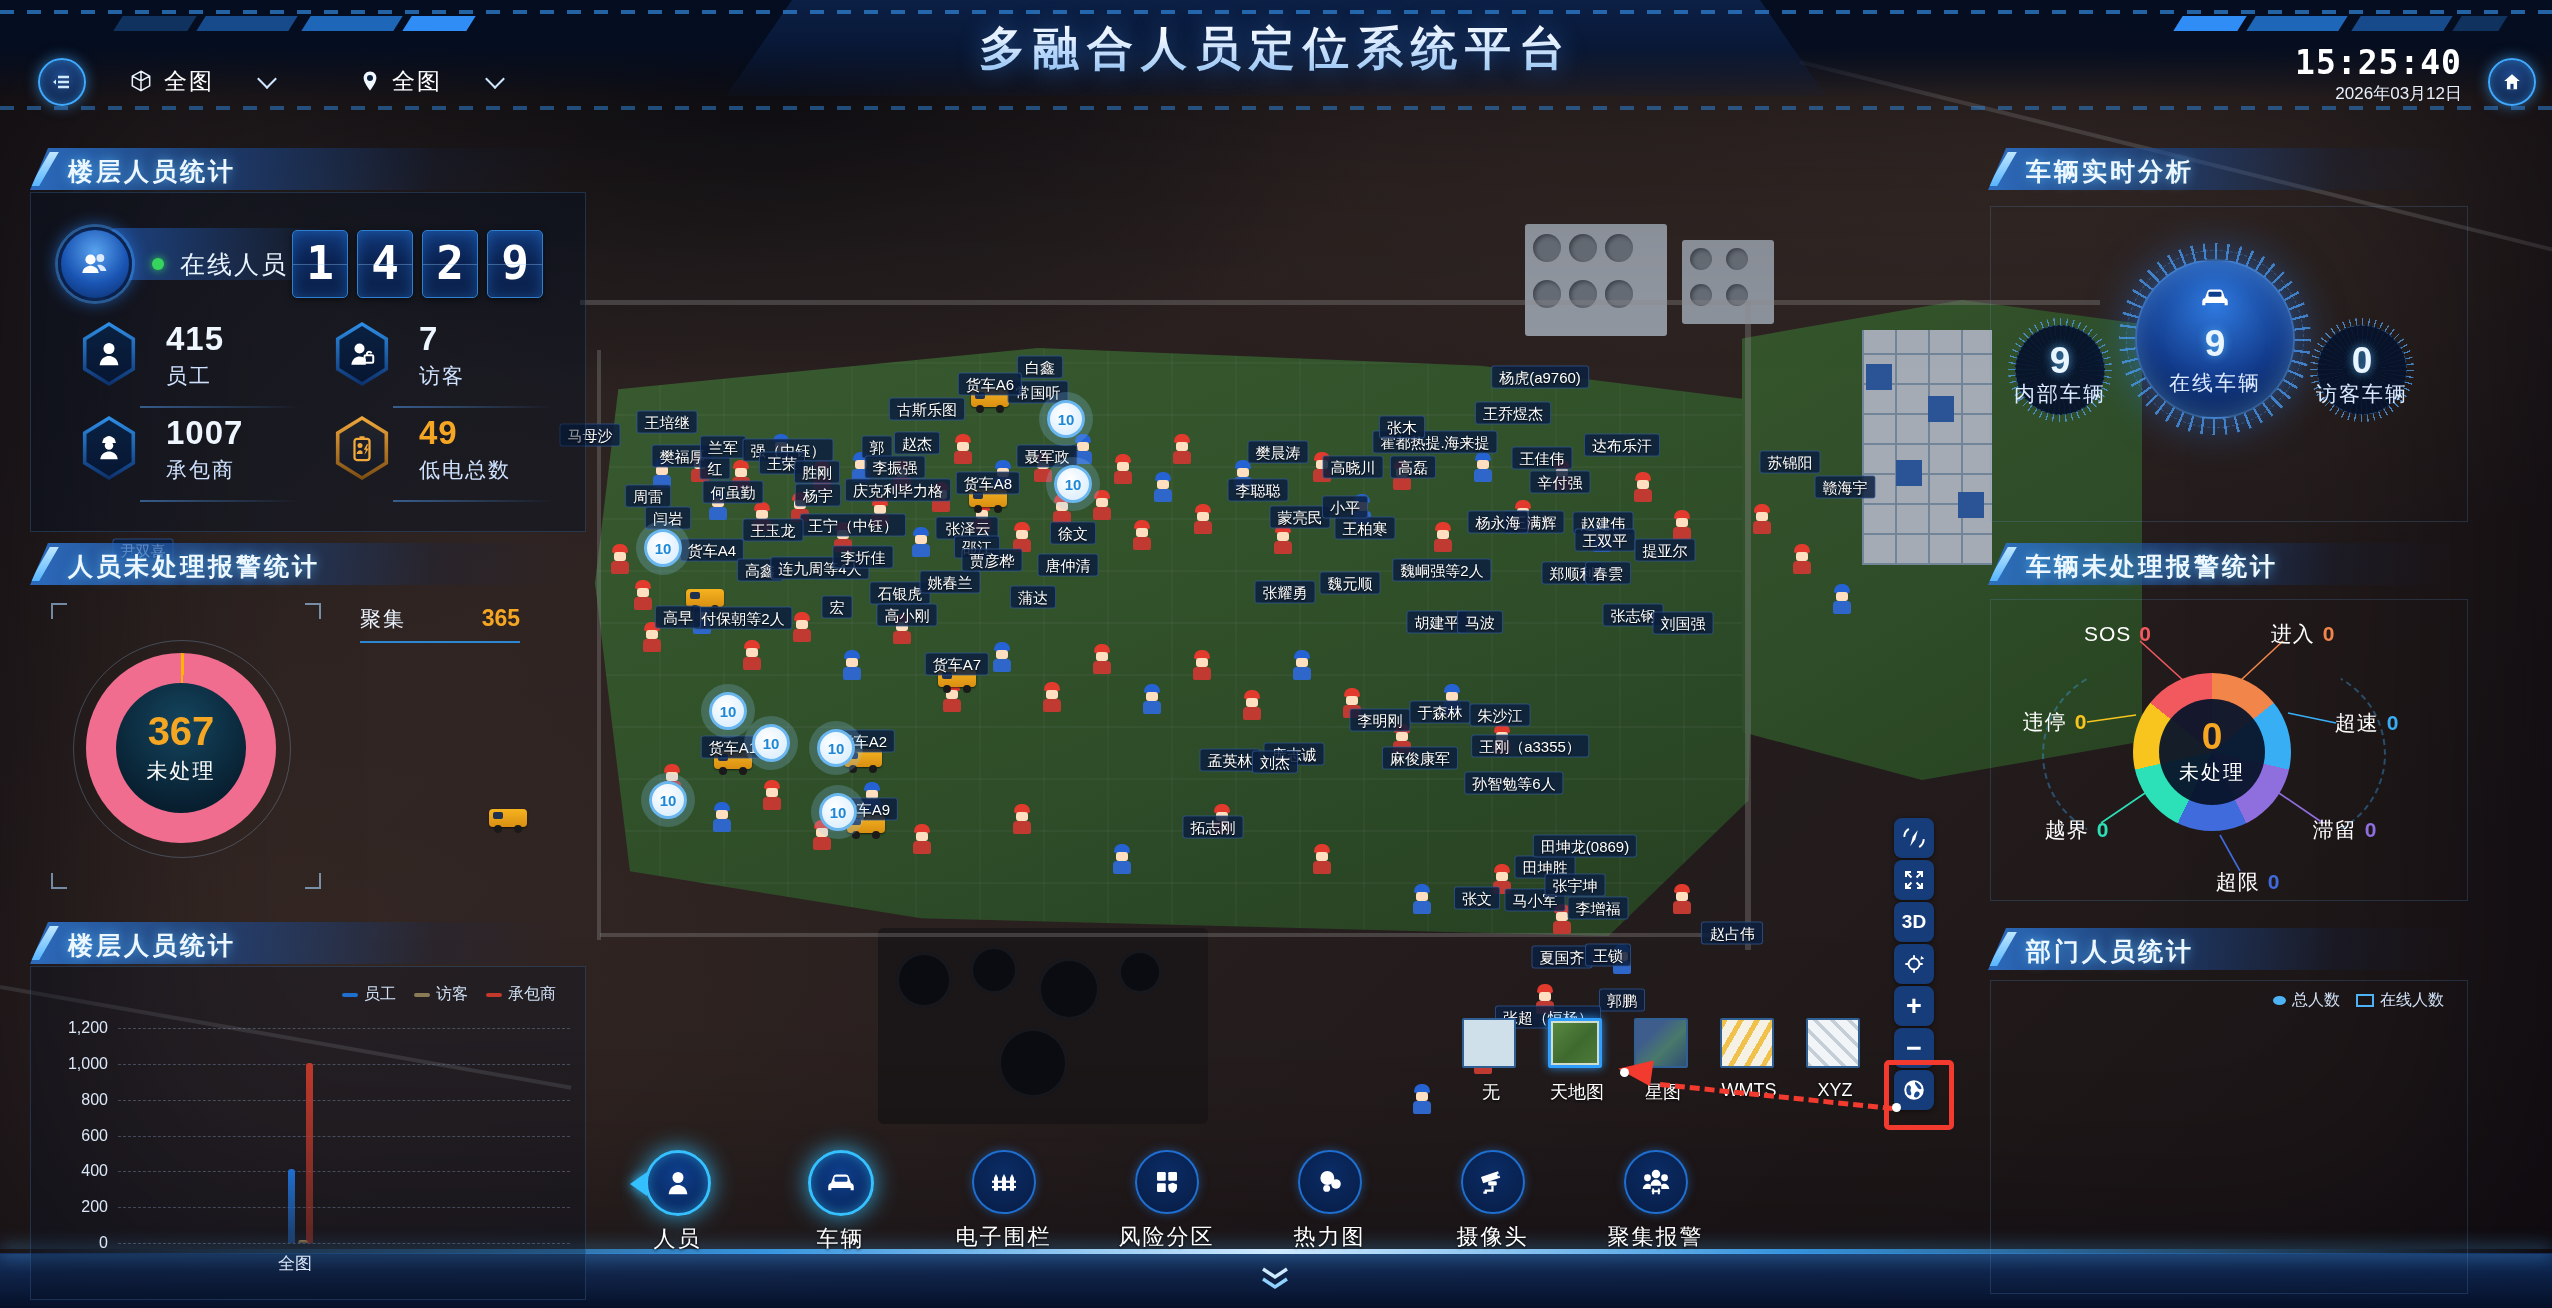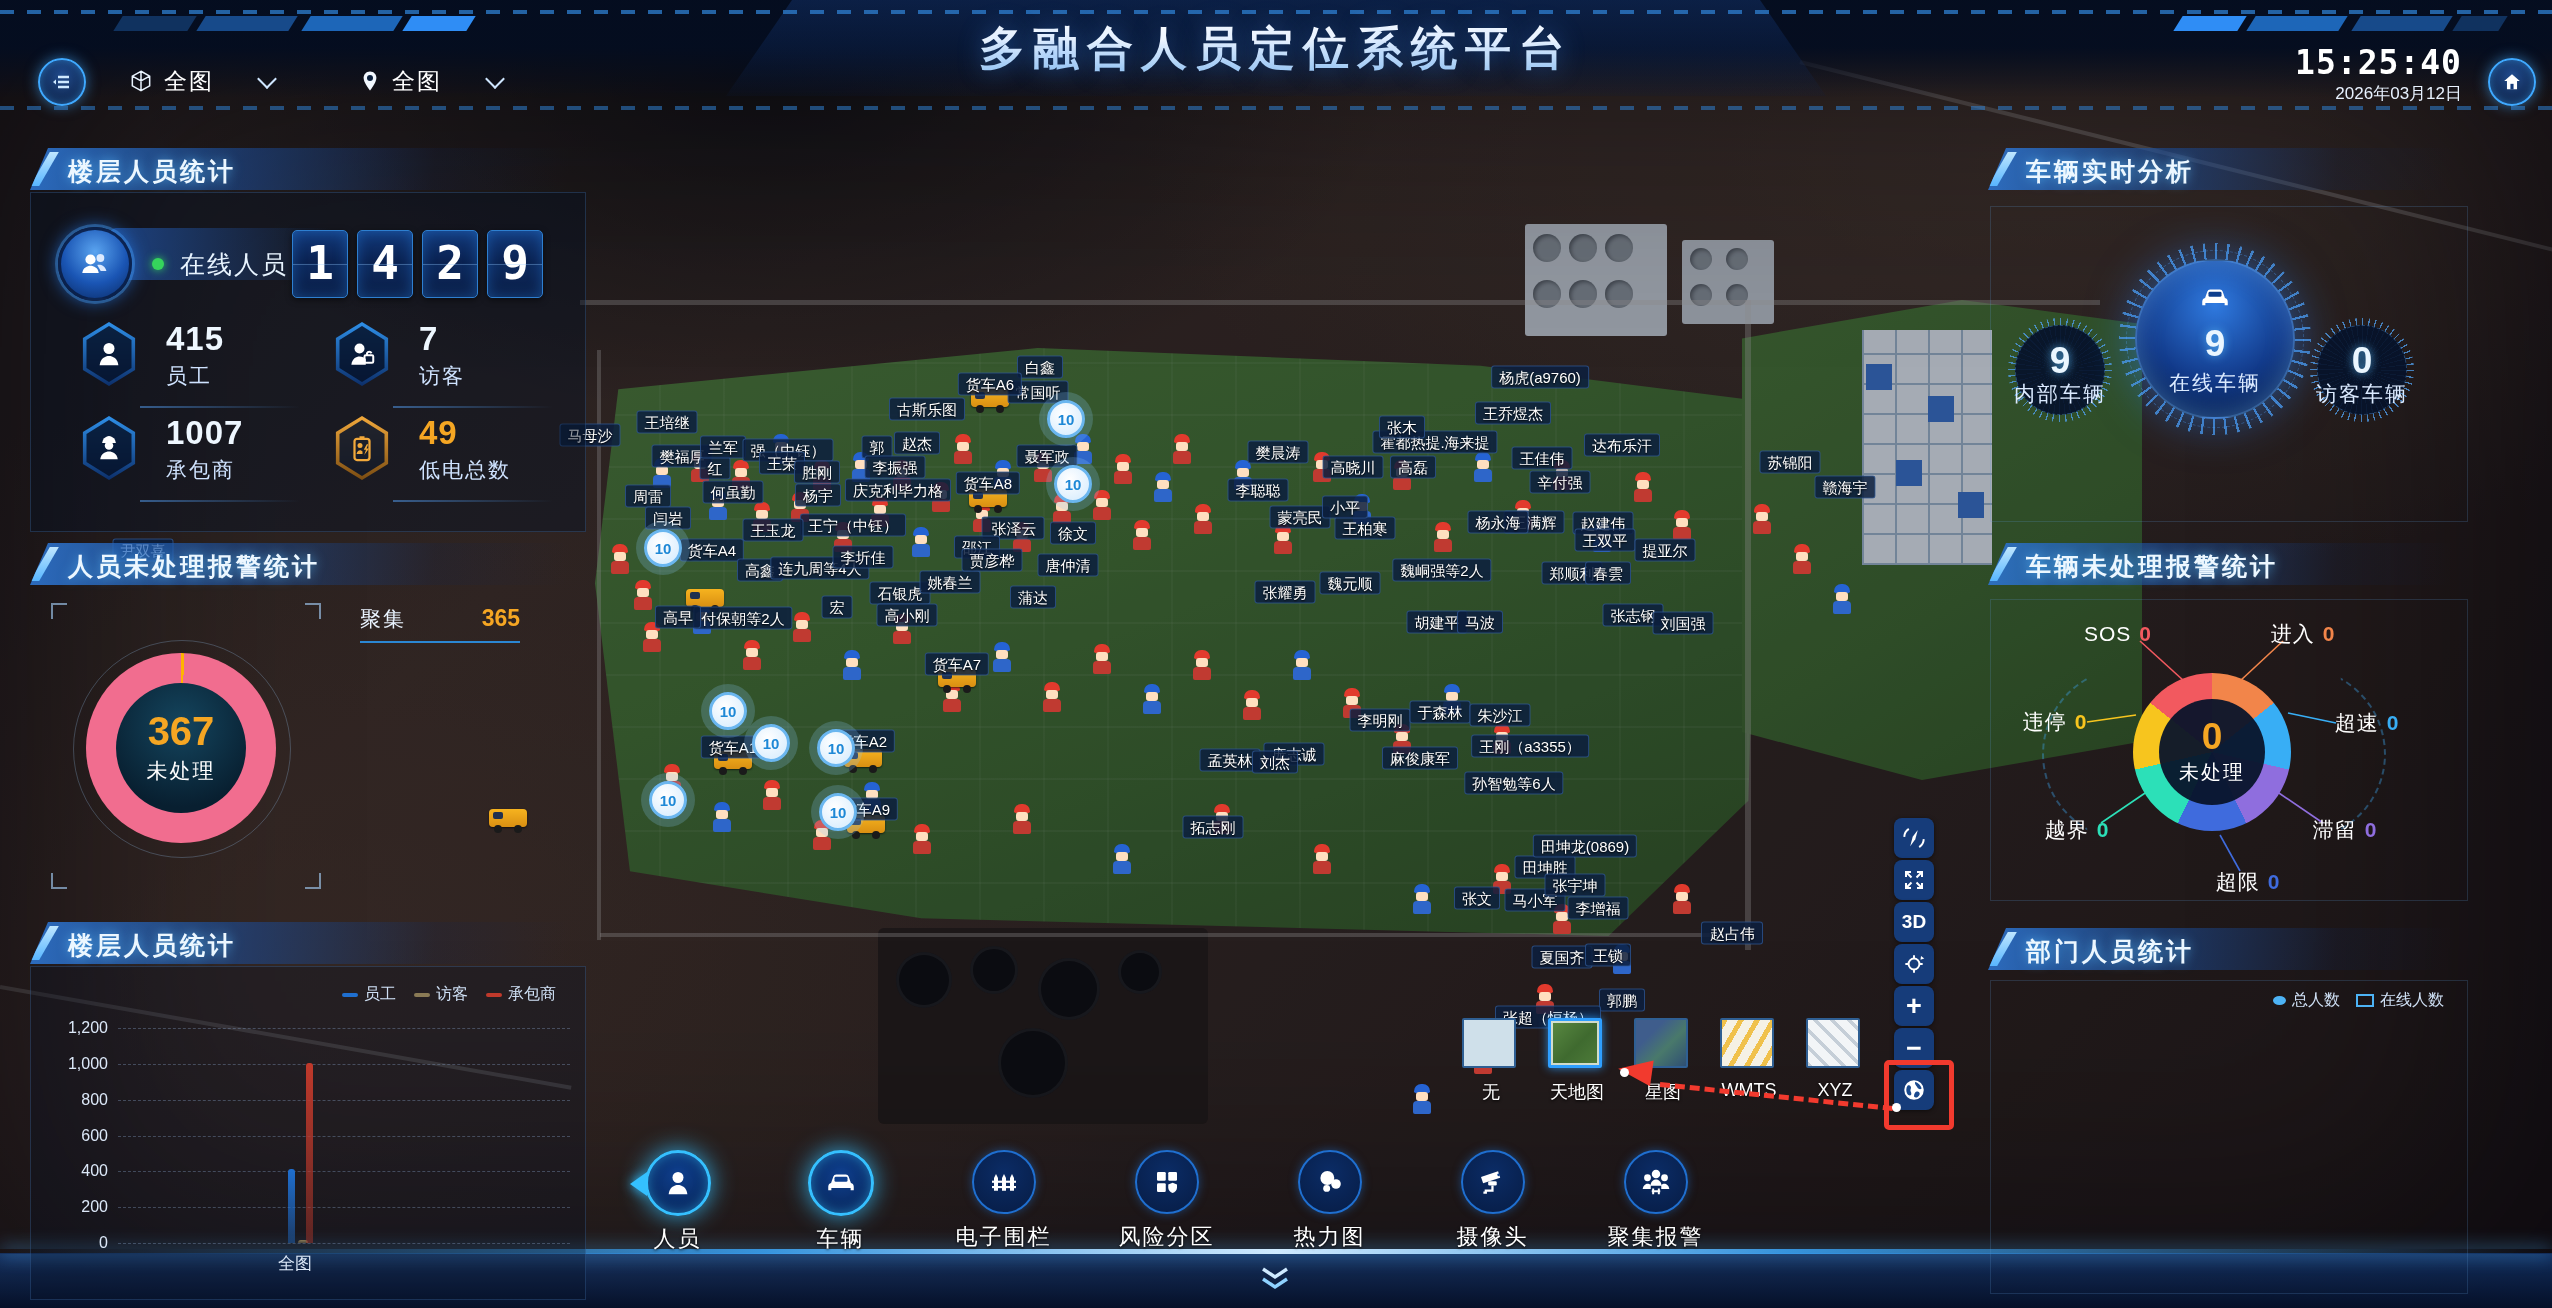--- a/index.html
+++ b/index.html
@@ -751,21 +751,21 @@
         <div class="maplabel" style="left: 1300px; top: 517px;">蒙亮民</div>
         <div class="maplabel" style="left: 1365px; top: 528px;">王柏寒</div>
         <div class="maplabel" style="left: 1498px; top: 522px;">杨永海</div>
         <div class="maplabel" style="left: 1603px; top: 523px;">赵建伟</div>
         <div class="maplabel" style="left: 1605px; top: 540px;">王双平</div>
         <div class="maplabel" style="left: 1665px; top: 550px;">提亚尔</div>
         <div class="maplabel" style="left: 1402px; top: 427px;">张木</div>
         <div class="maplabel" style="left: 1353px; top: 467px;">高晓川</div>
         <div class="maplabel" style="left: 1413px; top: 467px;">高磊</div>
         <div class="maplabel" style="left: 1345px; top: 507px;">小平</div>
-        <div class="maplabel" style="left: 1013px; top: 528px; padding-left: 9px;">张泽云</div>
+        <div class="maplabel" style="left: 967px; top: 528px; padding-left: 9px;">张泽云</div>
         <div class="maplabel" style="left: 853px; top: 525px;">王宁（中钰）</div>
         <div class="maplabel" style="left: 773px; top: 530px;">王玉龙</div>
         <div class="maplabel" style="left: 712px; top: 550px;">货车A4</div>
         <div class="maplabel" style="left: 990px; top: 384px;">货车A6</div>
         <div class="maplabel" style="left: 988px; top: 483px;">货车A8</div>
         <div class="maplabel" style="left: 957px; top: 664px;">货车A7</div>
         <div class="maplabel" style="left: 863px; top: 741px;">货车A2</div>
         <div class="maplabel" style="left: 733px; top: 747px;">货车A1</div>
         <div class="maplabel" style="left: 866px; top: 809px;">货车A9</div>
         <div class="maplabel" style="left: 760px; top: 570px;">高鑫</div>

